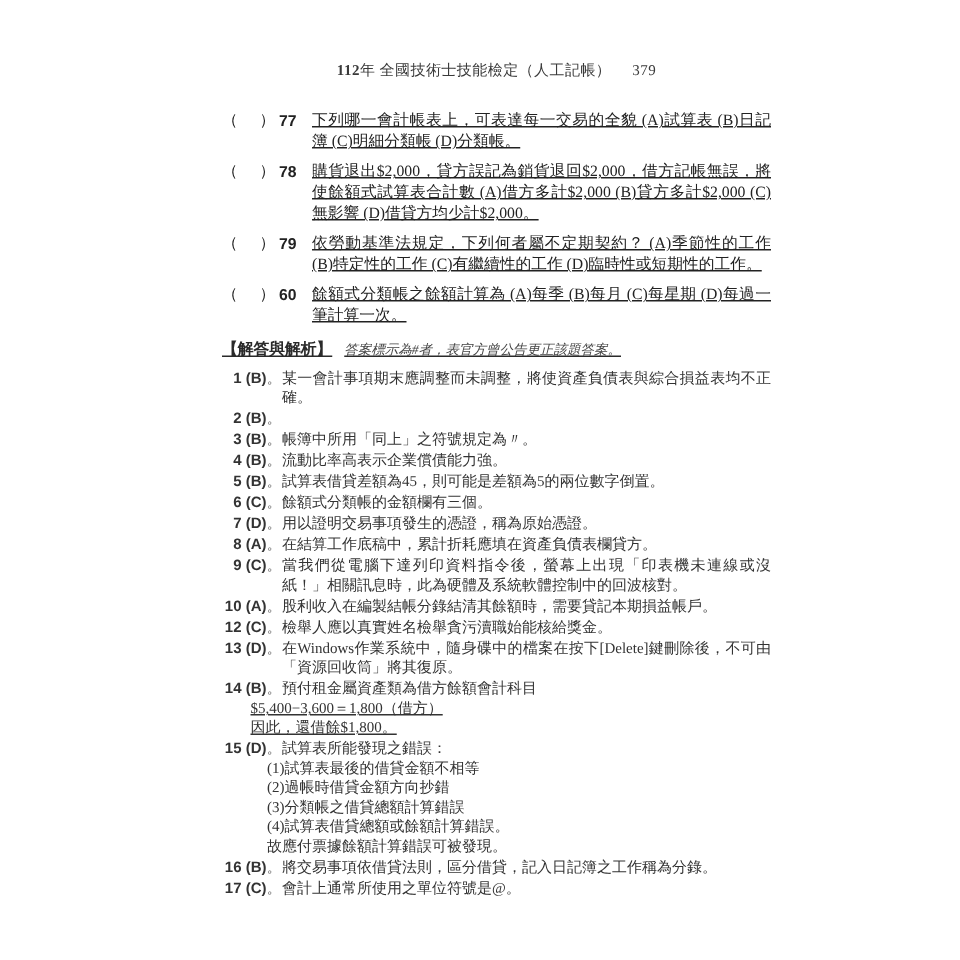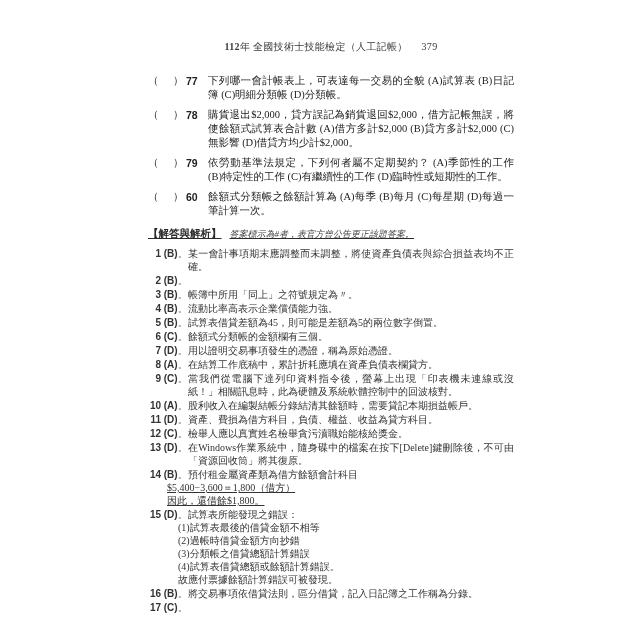--- a/index.html
+++ b/index.html
@@ -22,21 +22,21 @@
   .questions { margin-top:20px; }
   .question {
     display:flex;
     font-size:10.5px;
     line-height:14px;
     margin-bottom:6px;
     color:#222;
   }
   .q-bracket { width:38px; flex:0 0 38px; letter-spacing:2px; }
   .q-num { flex:0 0 22px; font-weight:bold; font-family:"Liberation Sans","DejaVu Sans",sans-serif; }
-  .q-text { flex:1; text-align:justify; }
+  .q-text { flex:1; text-align:justify;text-decoration:underline; }
 
   .solutions { margin-top:8px; }
   .sol-header { font-size:10.5px; line-height:15px; margin-bottom:5px;text-decoration:underline; }
   .sol-title { font-weight:bold; font-family:"Liberation Sans","DejaVu Sans",sans-serif; }
   .sol-note { font-size:9px; font-style:italic; color:#444; margin-left:8px; }
 
   .sol-item {
     display:flex;
     font-size:10px;
     line-height:13px;
@@ -124,24 +124,20 @@
     </div>
     <div class="sol-item">
       <span class="sol-label"><span class="sol-num">9</span> <span class="sol-ans">(C)</span><span class="sol-sep">。</span></span>
       <span class="sol-text">當我們從電腦下達列印資料指令後，螢幕上出現「印表機未連線或沒紙！」相關訊息時，此為硬體及系統軟體控制中的回波核對。</span>
     </div>
     <div class="sol-item">
       <span class="sol-label"><span class="sol-num">10</span> <span class="sol-ans">(A)</span><span class="sol-sep">。</span></span>
       <span class="sol-text">股利收入在編製結帳分錄結清其餘額時，需要貸記本期損益帳戶。</span>
     </div>
     <div class="sol-item">
-      <span class="sol-label"><span class="sol-num">11</span> <span class="sol-ans">(D)</span><span class="sol-sep">。</span></span>
-      <span class="sol-text">資產、費損為借方科目，負債、權益、收益為貸方科目。</span>
-    </div>
-    <div class="sol-item">
       <span class="sol-label"><span class="sol-num">12</span> <span class="sol-ans">(C)</span><span class="sol-sep">。</span></span>
       <span class="sol-text">檢舉人應以真實姓名檢舉貪污瀆職始能核給獎金。</span>
     </div>
     <div class="sol-item">
       <span class="sol-label"><span class="sol-num">13</span> <span class="sol-ans">(D)</span><span class="sol-sep">。</span></span>
       <span class="sol-text">在Windows作業系統中，隨身碟中的檔案在按下[Delete]鍵刪除後，不可由「資源回收筒」將其復原。</span>
     </div>
     <div class="sol-item">
       <span class="sol-label"><span class="sol-num">14</span> <span class="sol-ans">(B)</span><span class="sol-sep">。</span></span>
       <span class="sol-text">
@@ -160,15 +156,16 @@
         <div class="extra-list">(4)試算表借貸總額或餘額計算錯誤。</div>
         <div class="extra-list">故應付票據餘額計算錯誤可被發現。</div>
       </span>
     </div>
     <div class="sol-item">
       <span class="sol-label"><span class="sol-num">16</span> <span class="sol-ans">(B)</span><span class="sol-sep">。</span></span>
       <span class="sol-text">將交易事項依借貸法則，區分借貸，記入日記簿之工作稱為分錄。</span>
     </div>
     <div class="sol-item">
       <span class="sol-label"><span class="sol-num">17</span> <span class="sol-ans">(C)</span><span class="sol-sep">。</span></span>
+      <span class="sol-text">會計上通常所使用之單位符號是@。</span>
     </div>
   </div>
 </div>
 
 </body></html>

